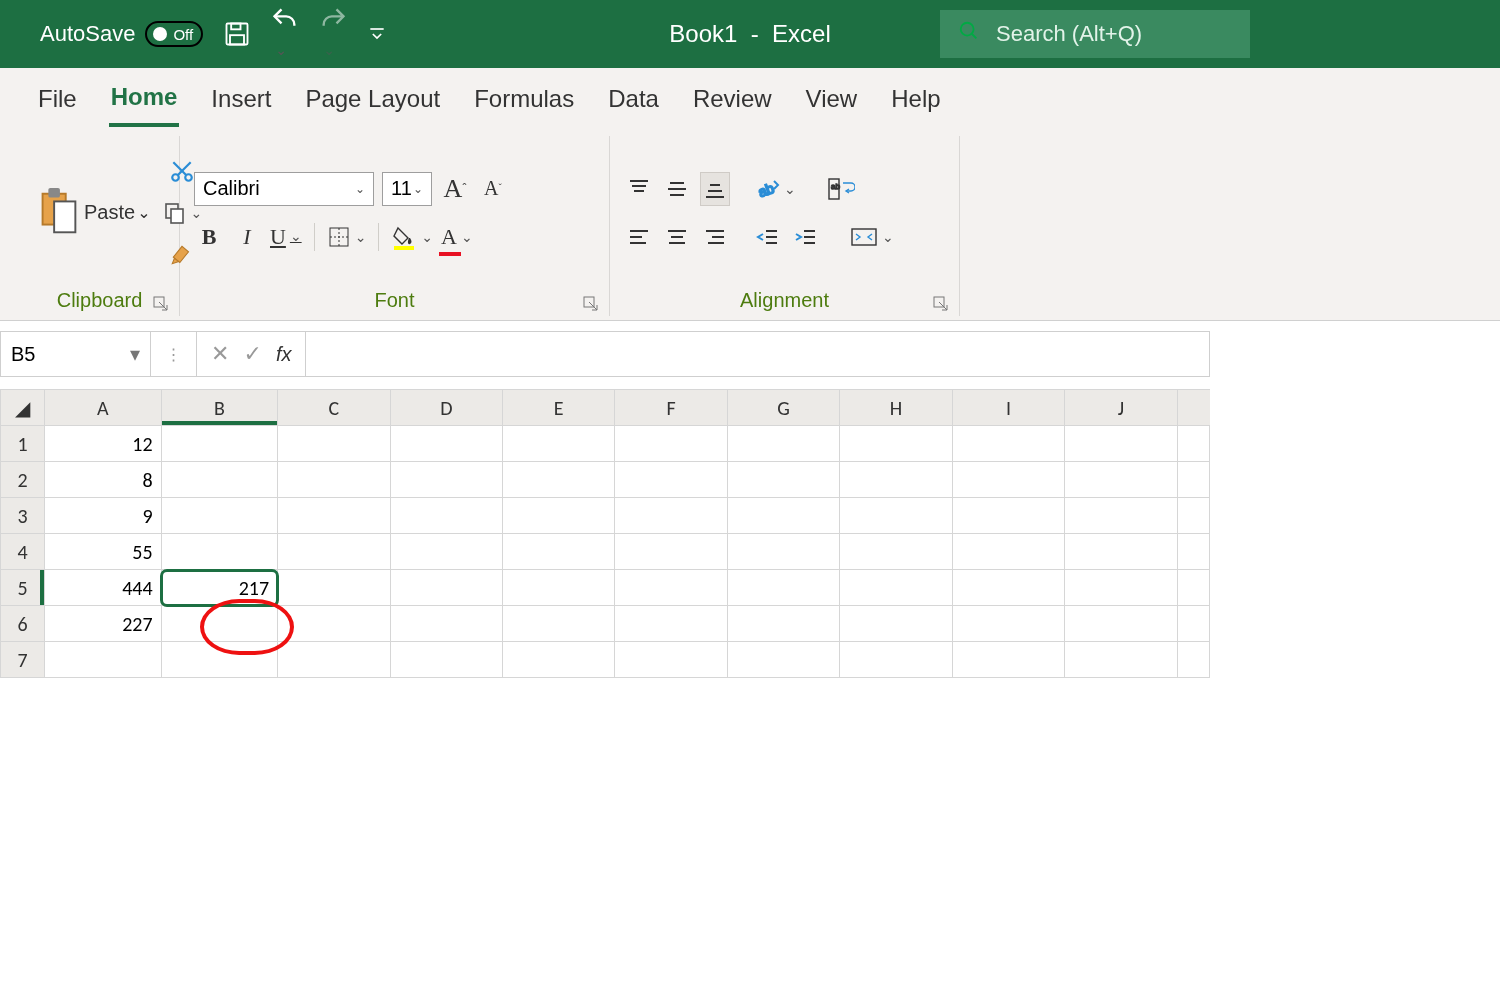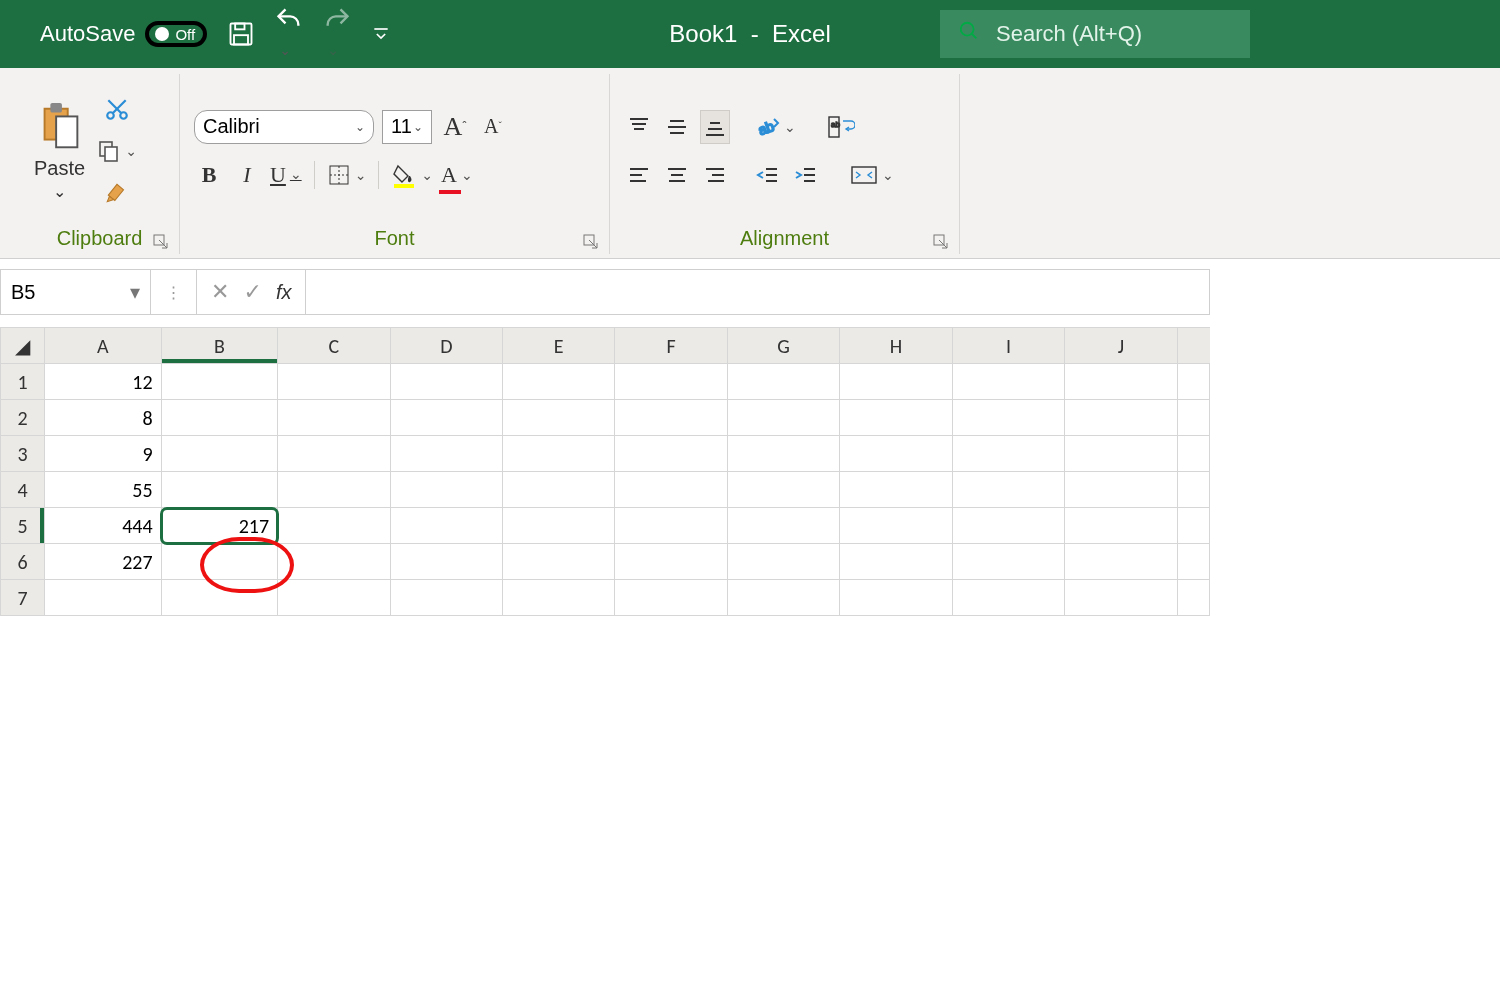--- a/index.html
+++ b/index.html
@@ -1,21 +1,21 @@
 <!DOCTYPE html>
 <html><head>
 <meta charset="utf-8">
 <style>
   * { box-sizing: border-box; margin: 0; padding: 0; font-family: "Segoe UI", Arial, sans-serif; }
   body { background: #fff; width: 1500px; height: 1000px; overflow: hidden; }
 
   
   .titlebar { background: #1d6f42; height: 68px; display: flex; align-items: center; color: #fff; font-size: 22px; position: relative; }
   .autosave { margin-left: 40px; display: flex; align-items: center; gap: 10px; }
-  .switch { display: inline-flex; align-items: center; border: 4px solid #000000; border-radius: 14px; padding: 0 8px 0 0; height: 26px; }
+  .switch { display: inline-flex; align-items: center; border: 2px solid #000000; border-radius: 14px; padding: 0 8px 0 0; height: 26px; }
   .switch .knob { width: 14px; height: 14px; background:#fff; border-radius:50%; margin: 0 6px; }
   .switch .lbl { font-size: 15px; }
   .qat { display:flex; gap:20px; margin-left:20px; align-items:center; color:#fff; }
   .qat .btn svg { display:block; }
   .apptitle { position:absolute; left:50%; transform:translateX(-50%); font-size: 24px; }
   .apptitle .light { font-weight: 300; }
   .searchbox { margin-left:auto; background:#3a8a60; height:48px; width:310px; display:flex; align-items:center; padding:0 18px; gap:16px; margin-right: 250px; }
   .searchbox input { background:transparent; border:none; outline:none; color:#cde7d7; font-size:22px; width:100%; }
   .searchbox input::placeholder { color:#e2f3e9; }
 
@@ -26,28 +26,28 @@
   .tab.active { color:#217346; font-weight:600; border-bottom:4px solid #217346; }
 
   
   .groups { display:flex; height:190px; padding: 6px 0 4px 20px; }
   .group { border-right:1px solid #d9d7d5; padding: 2px 14px 0; display:flex; flex-direction:column; }
   .group .body { flex:1; display:flex; gap:6px; align-items:center; }
   .group .label { text-align:center; font-size:20px; color:#4d7c0f; padding:2px 0 4px; position:relative; }
   .dlg-launcher { position:absolute; right:-6px; bottom:2px; width:18px; height:18px; }
   .dlg-launcher svg { display:block; }
 
-  .paste-col { display:flex; flex-direction:column; align-items:center; gap:2px; color:#333; font-size:20px; }
+  .paste-col { display:flex; flex-direction:row; align-items:center; gap:2px; color:#333; font-size:20px; }
   .paste-col .chev { font-size:16px; }
   .clip-side { display:flex; flex-direction:column; gap:8px; margin-left:6px; }
 
   .font-rows { display:flex; flex-direction:column; gap:14px; }
   .row { display:flex; align-items:center; gap:8px; }
   .combobox { background:#fff; border:1px solid #9e9e9e; height:34px; display:flex; align-items:center; padding:0 8px; font-size:20px; }
-  .fontname { width:180px;border-radius:13px; }
+  .fontname { width:180px; }
   .fontsize { width:50px; }
   .dd-arrow { margin-left:auto; font-size:12px; color:#555; }
 
   .iconbtn { display:inline-flex; align-items:center; justify-content:center; height:34px; min-width:30px; font-size:22px; color:#333; cursor:pointer; }
   .with-dd::after { content:"⌄"; font-size:14px; color:#555; margin-left:4px; }
 
   .align-rows { display:flex; flex-direction:column; gap:14px; }
   .hl { background:#e6e3df; border:1px solid #cfcbc6; }
 
   
@@ -125,20 +125,31 @@
       <svg width="22" height="22" viewBox="0 0 24 24" fill="none" stroke="#0a4" stroke-width="2">
           <circle cx="10" cy="10" r="7"></circle>
           <line x1="20" y1="20" x2="15" y2="15"></line>
         </svg>
     </span>
     <input placeholder="Search (Alt+Q)" style="">
   </div>
 </div>
 
 <div class="ribbon">
+  <div class="tabs">
+    <div class="tab">File</div>
+    <div class="tab active">Home</div>
+    <div class="tab">Insert</div>
+    <div class="tab">Page Layout</div>
+    <div class="tab">Formulas</div>
+    <div class="tab">Data</div>
+    <div class="tab">Review</div>
+    <div class="tab">View</div>
+    <div class="tab">Help</div>
+  </div>
 
   <div class="groups">
 
     <div class="group" style="width:160px">
       <div class="body">
         <div class="paste-col">
           <svg width="48" height="54" viewBox="0 0 24 28">
               <rect x="4" y="4" width="12" height="16" fill="#e6a24a" stroke="#b67a2a"></rect>
               <rect x="7" y="1" width="6" height="5" rx="1" fill="#888"></rect>
               <rect x="10" y="8" width="11" height="16" fill="#fff" stroke="#555"></rect>

